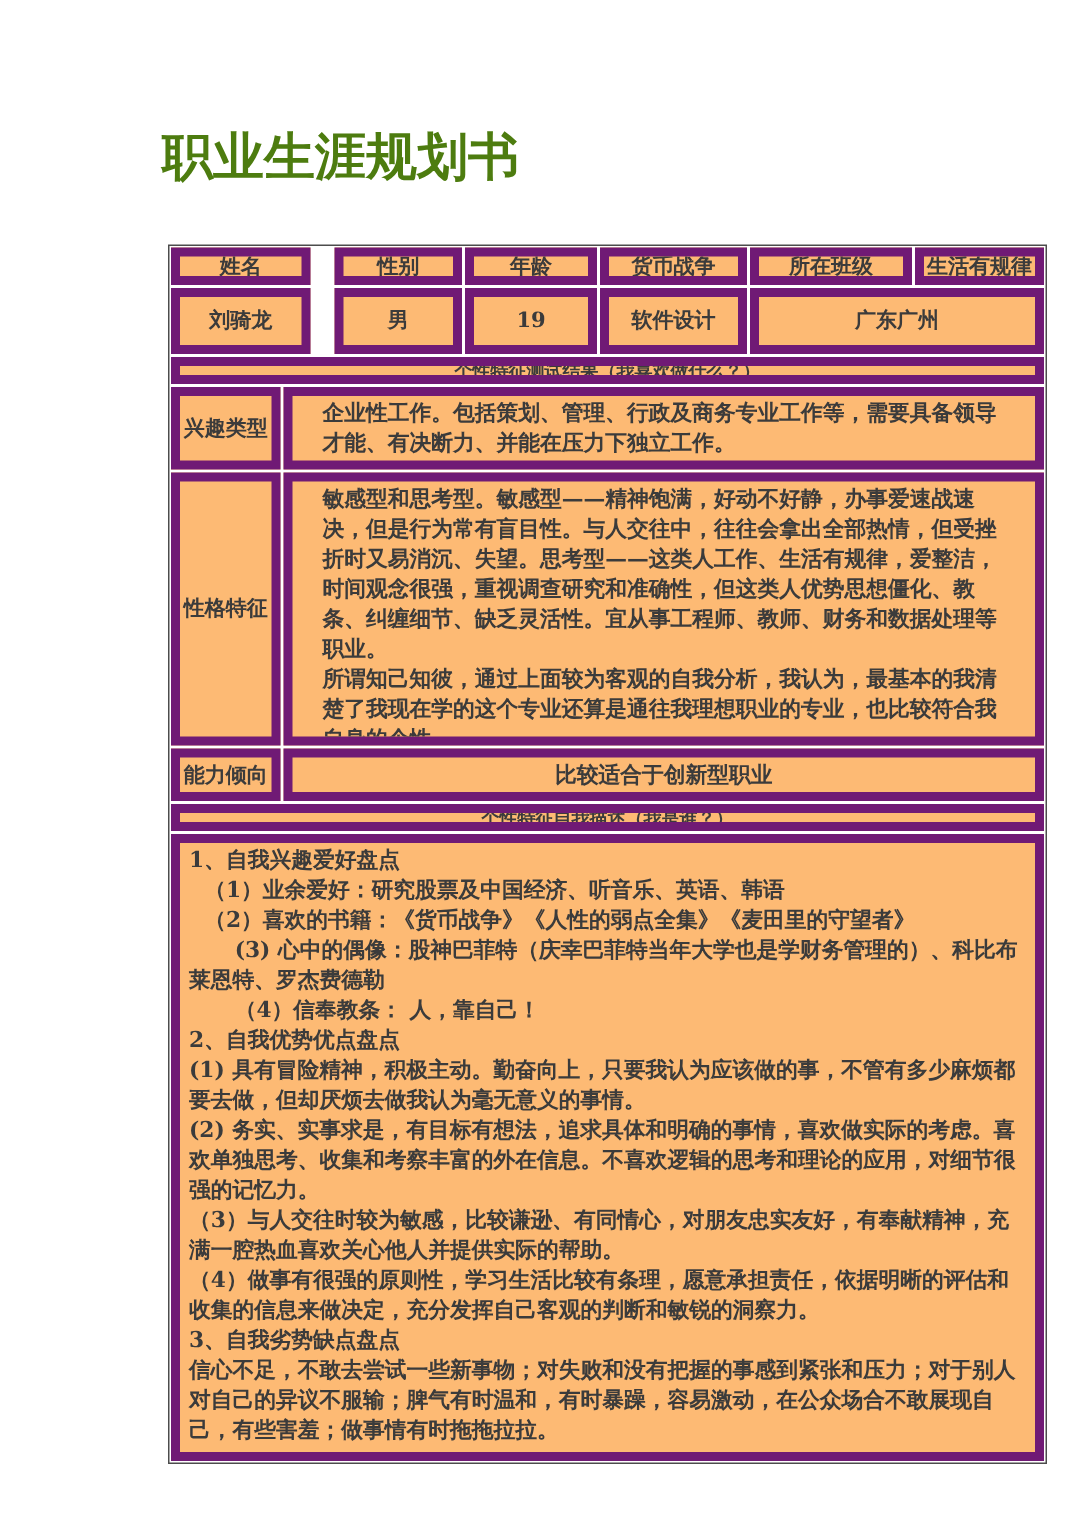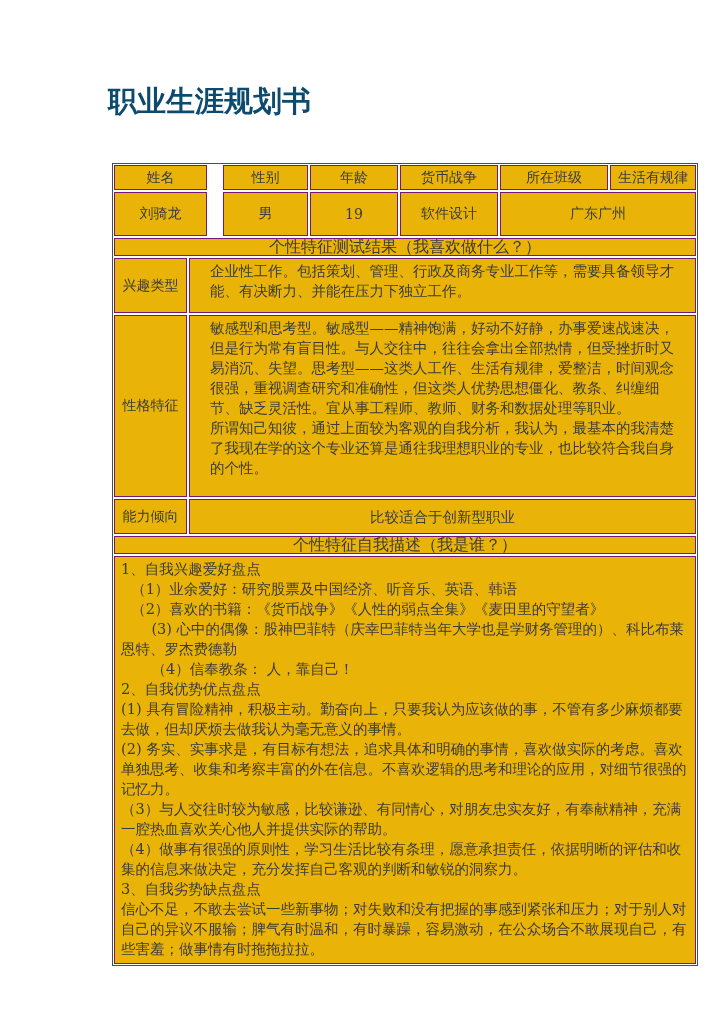--- a/index.html
+++ b/index.html
@@ -7,46 +7,46 @@
     width:720px; height:1017px;
     background:#ffffff;
     font-family:"DejaVu Serif","Liberation Serif",serif;
     color:#3b3b3b;
     -webkit-font-smoothing:antialiased;
   }
   .page { position:relative; width:720px; height:1017px; background:#fff; overflow:hidden; }
 
   .doc-title {
     position:absolute; left:108px; top:82px; margin:0;
-    font-size:29px; font-weight:bold; color:#0c4a6e;
+    font-size:34px; font-weight:bold; color:#4d7c0f;
     letter-spacing:0px; white-space:nowrap;
   }
 
   
   .tbl {
     position:absolute; left:112px; top:163px; width:586px;
     border:1px solid #4c4c4c; background:#fff;
     padding:1px; box-sizing:border-box;
     display:flex; flex-direction:column; gap:2px;
   }
   .trow { display:flex; gap:2px; }
   .cell {
-    border:1px solid #701a75; box-sizing:border-box;
-    background:#eab308; overflow:hidden;
+    border:6px solid #701a75; box-sizing:border-box;
+    background:#fdba74; overflow:hidden;font-weight:bold;
   }
   .c-center { display:flex; align-items:center; justify-content:center; text-align:center; }
 
   
   .cw1 { flex:0 0 93px; } .cw2 { flex:0 0 85px;margin-left:14px; } .cw3 { flex:0 0 88px; }
   .cw4 { flex:0 0 98px; } .cw5 { flex:0 0 108px; } .cw6 { flex:1 1 auto; }
   .r-head .cell { height:25px; font-size:14px; }
   .r-data .cell { height:44px; font-size:14px; }
 
   
-  .sect { flex:1 1 auto; height:18px; font-size:16px; }
+  .sect { flex:1 1 auto; height:18px; font-size:12px; }
 
   
   .lab { flex:0 0 73px; font-size:14px; }
   .cont { flex:1 1 auto; font-size:14.5px; line-height:20px; padding:2px 20px; }
   .r-interest .cell { height:55px; }
   .r-personality .cell { height:182px; }
   .r-ability .cell { height:35px; }
   .cont p { margin:0; }
 
   

